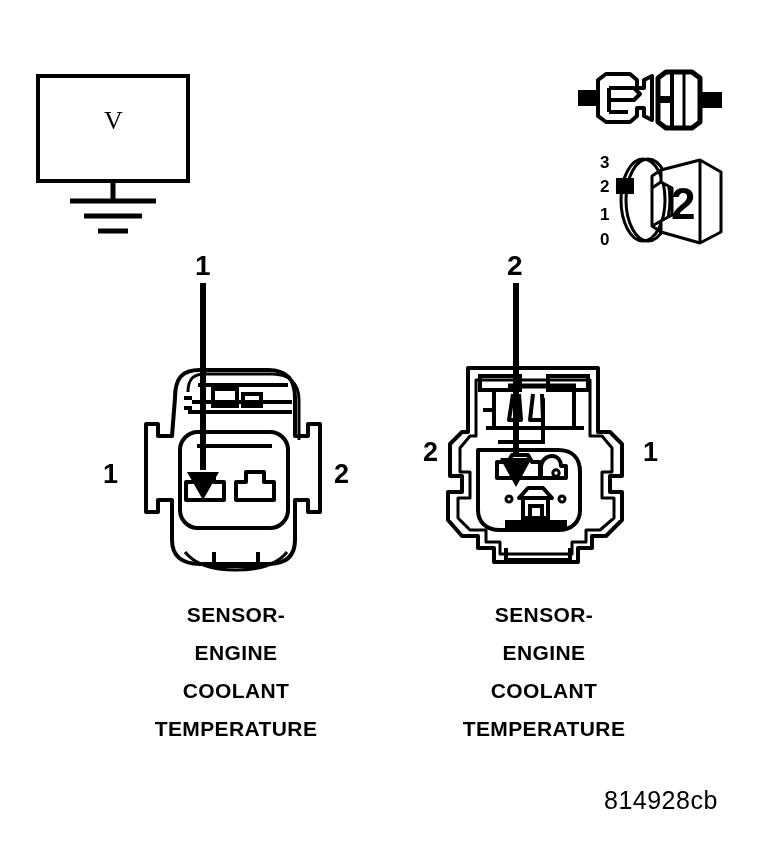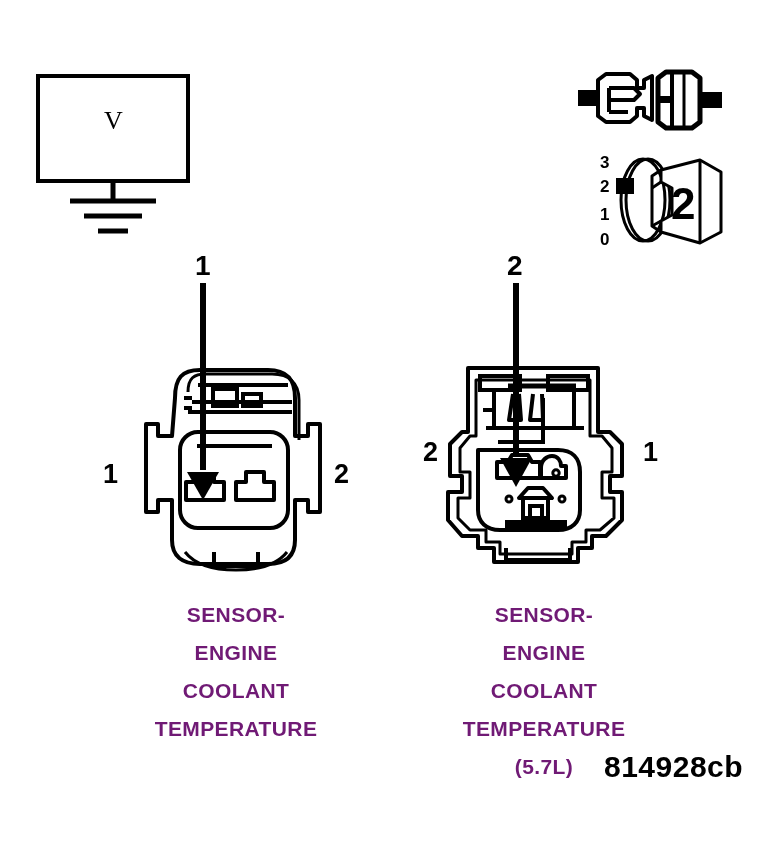--- a/index.html
+++ b/index.html
@@ -39,30 +39,31 @@
   .lbl-meter      { font-size: 26px; font-weight: normal;
                     font-family: "Liberation Serif", serif; }
   .caption {
     position: absolute;
     text-align: center;
     font-family: "Liberation Sans", sans-serif;
     font-weight: bold;
     font-size: 21px;
     letter-spacing: 0.4px;
     line-height: 38px;
-    color: #701a75;
+    color: #000000;
   }
   .figcode {
     position: absolute;
     font-family: "Liberation Sans", sans-serif;
-    font-weight: bold;
-    font-size: 30px;
+    font-weight: normal;
+    font-size: 25px;
     letter-spacing: 0.5px;
     color: #000;
     white-space: nowrap;
+    margin-top: 36px;
   }
 </style>
 </head>
 <body>
 
 <div id="stage">
 
   <svg width="771" height="856" viewBox="0 0 771 856">
 
     <g>
@@ -232,18 +233,17 @@
     <div>ENGINE</div>
     <div>COOLANT</div>
     <div>TEMPERATURE</div>
   </div>
 
   <div class="caption" style="left:416px; top:596px; width:256px;">
     <div>SENSOR-</div>
     <div>ENGINE</div>
     <div>COOLANT</div>
     <div>TEMPERATURE</div>
-    <div>(5.7L)</div>
   </div>
 
   <div class="figcode" style="left:604px; top:750px;">814928cb</div>
 
 </div>
 
 </body></html>

